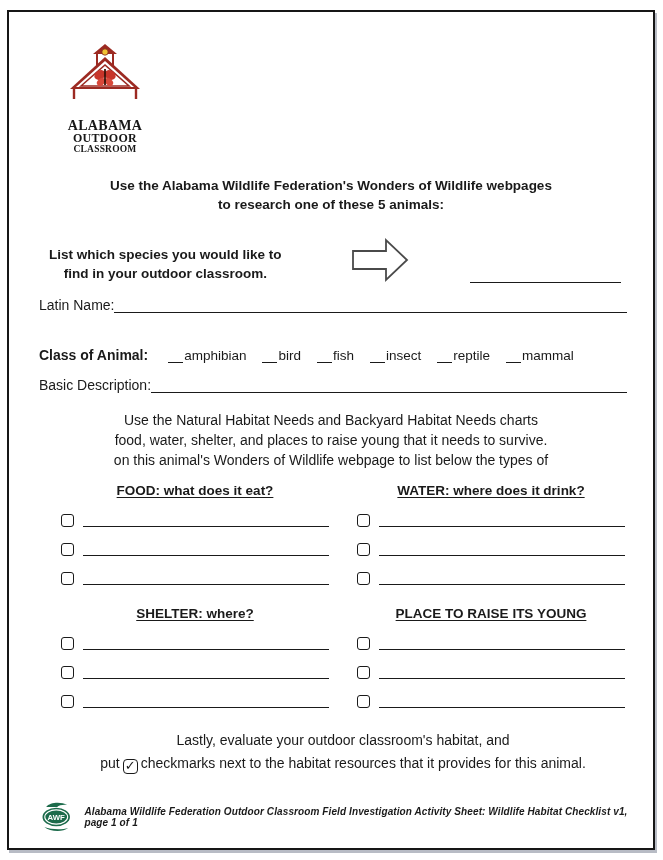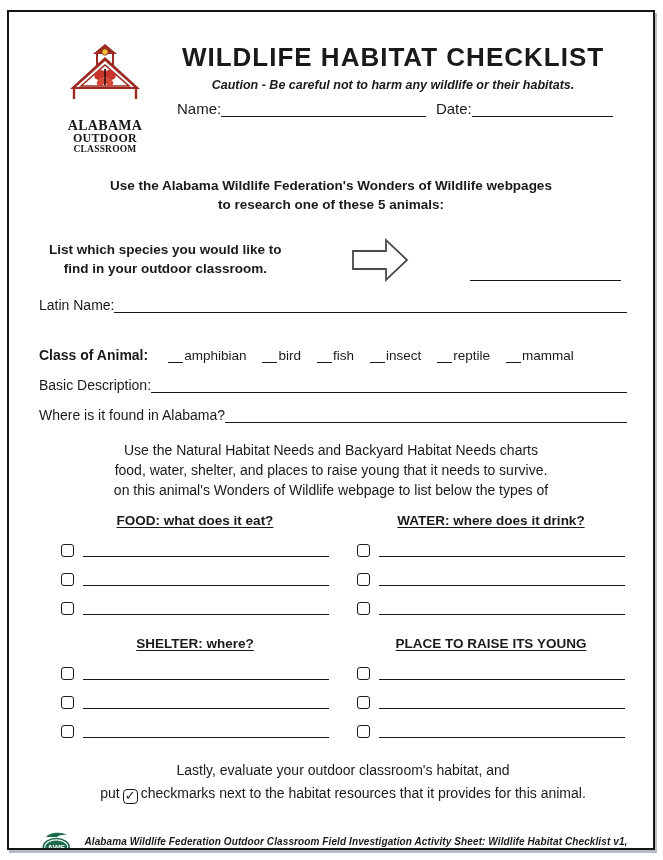--- a/index.html
+++ b/index.html
@@ -26,21 +26,21 @@
   .doc-title { font-size:26px; font-weight:bold; letter-spacing:1px; white-space:nowrap; }
   .caution { font-size:12.5px; font-style:italic; font-weight:bold; margin-top:5px; }
   .namedate { display:flex; align-items:flex-end; margin:8px 14px 0 18px; font-size:15px; }
   .blank { border-bottom:1.5px solid #1a1a1a; }
   .nd-line1 { flex:1.45; height:17px; margin-right:10px; }
   .nd-line2 { flex:1; height:17px; }
   
   .intro { text-align:center; font-weight:bold; font-size:13.5px; line-height:19px; margin-top:21px; }
   .animals { display:flex; justify-content:space-between; font-weight:bold; font-size:13.5px; margin:15px 26px 0 20px; }
   
-  .species-row { display:flex; align-items:center; margin:21px 32px 0 40px;gap:44px; }
+  .species-row { display:flex; align-items:flex-end; margin:21px 32px 0 40px;gap:44px; }
   .species-text { font-weight:bold; font-size:13.5px; line-height:19px; text-align:center; }
   .species-arrow { margin:2px 0 0 24px; flex:0 0 auto; }
   .species-line { flex:1; height:44px; margin-left:16px; }
   
   .field-row { display:flex; align-items:flex-end; margin:14px 26px 0 30px; font-size:14px; }
   .field-row .lbl { font-weight:normal; white-space:nowrap; }
   .field-row .fill { flex:1; height:16px; }
   .class-row { display:flex; align-items:flex-end; margin:15px 26px 0 30px; font-size:14px; }
   .class-opts { display:flex; margin-left:4px;margin-top:20px; }
   .class-opt { display:flex; align-items:flex-end; margin-left:16px; font-size:13.5px; }
@@ -88,30 +88,20 @@
         <ellipse cx="37" cy="40" rx="4.5" ry="3.4" fill="#d8483a" transform="rotate(-40 37 40)"></ellipse>
         <ellipse cx="45" cy="40" rx="4.5" ry="3.4" fill="#d8483a" transform="rotate(40 45 40)"></ellipse>
         <line x1="41" y1="27" x2="41" y2="43" stroke="#3a1208" stroke-width="1.8"></line>
       </svg>
       <div class="logo-org">
         <div class="l1">ALABAMA</div>
         <div class="l2">OUTDOOR</div>
         <div class="l3">CLASSROOM</div>
       </div>
     </div>
-    <div class="header-center">
-      <div class="doc-title">WILDLIFE HABITAT CHECKLIST</div>
-      <div class="caution">Caution - Be careful not to harm any wildlife or their habitats.</div>
-      <div class="namedate">
-        <span>Name:</span>
-        <span class="blank nd-line1"></span>
-        <span>Date:</span>
-        <span class="blank nd-line2"></span>
-      </div>
-    </div>
   </div>
 
   <div class="intro">
     <div>Use the Alabama Wildlife Federation's Wonders of Wildlife webpages</div>
     <div>to research one of these 5 animals:</div>
   </div>
 
   <div class="species-row">
     <div class="species-text">
       <div>List which species you would like to</div>
@@ -156,24 +146,20 @@
           <span>mammal</span>
         </span>
     </div>
   </div>
 
   <div class="field-row">
     <span class="lbl">Basic Description:</span>
     <span class="blank fill"></span>
   </div>
 
-  <div class="field-row">
-    <span class="lbl">Where is it found in Alabama?</span>
-    <span class="blank fill"></span>
-  </div>
 
   <div class="habitat-para">
     <div>Use the Natural Habitat Needs and Backyard Habitat Needs charts</div>
     <div>food, water, shelter, and places to raise young that it needs to survive.</div>
     <div>on this animal's Wonders of Wildlife webpage to list below the types of</div>
   </div>
 
   <div class="habitat-grid">
 
     <div class="hab-section">

